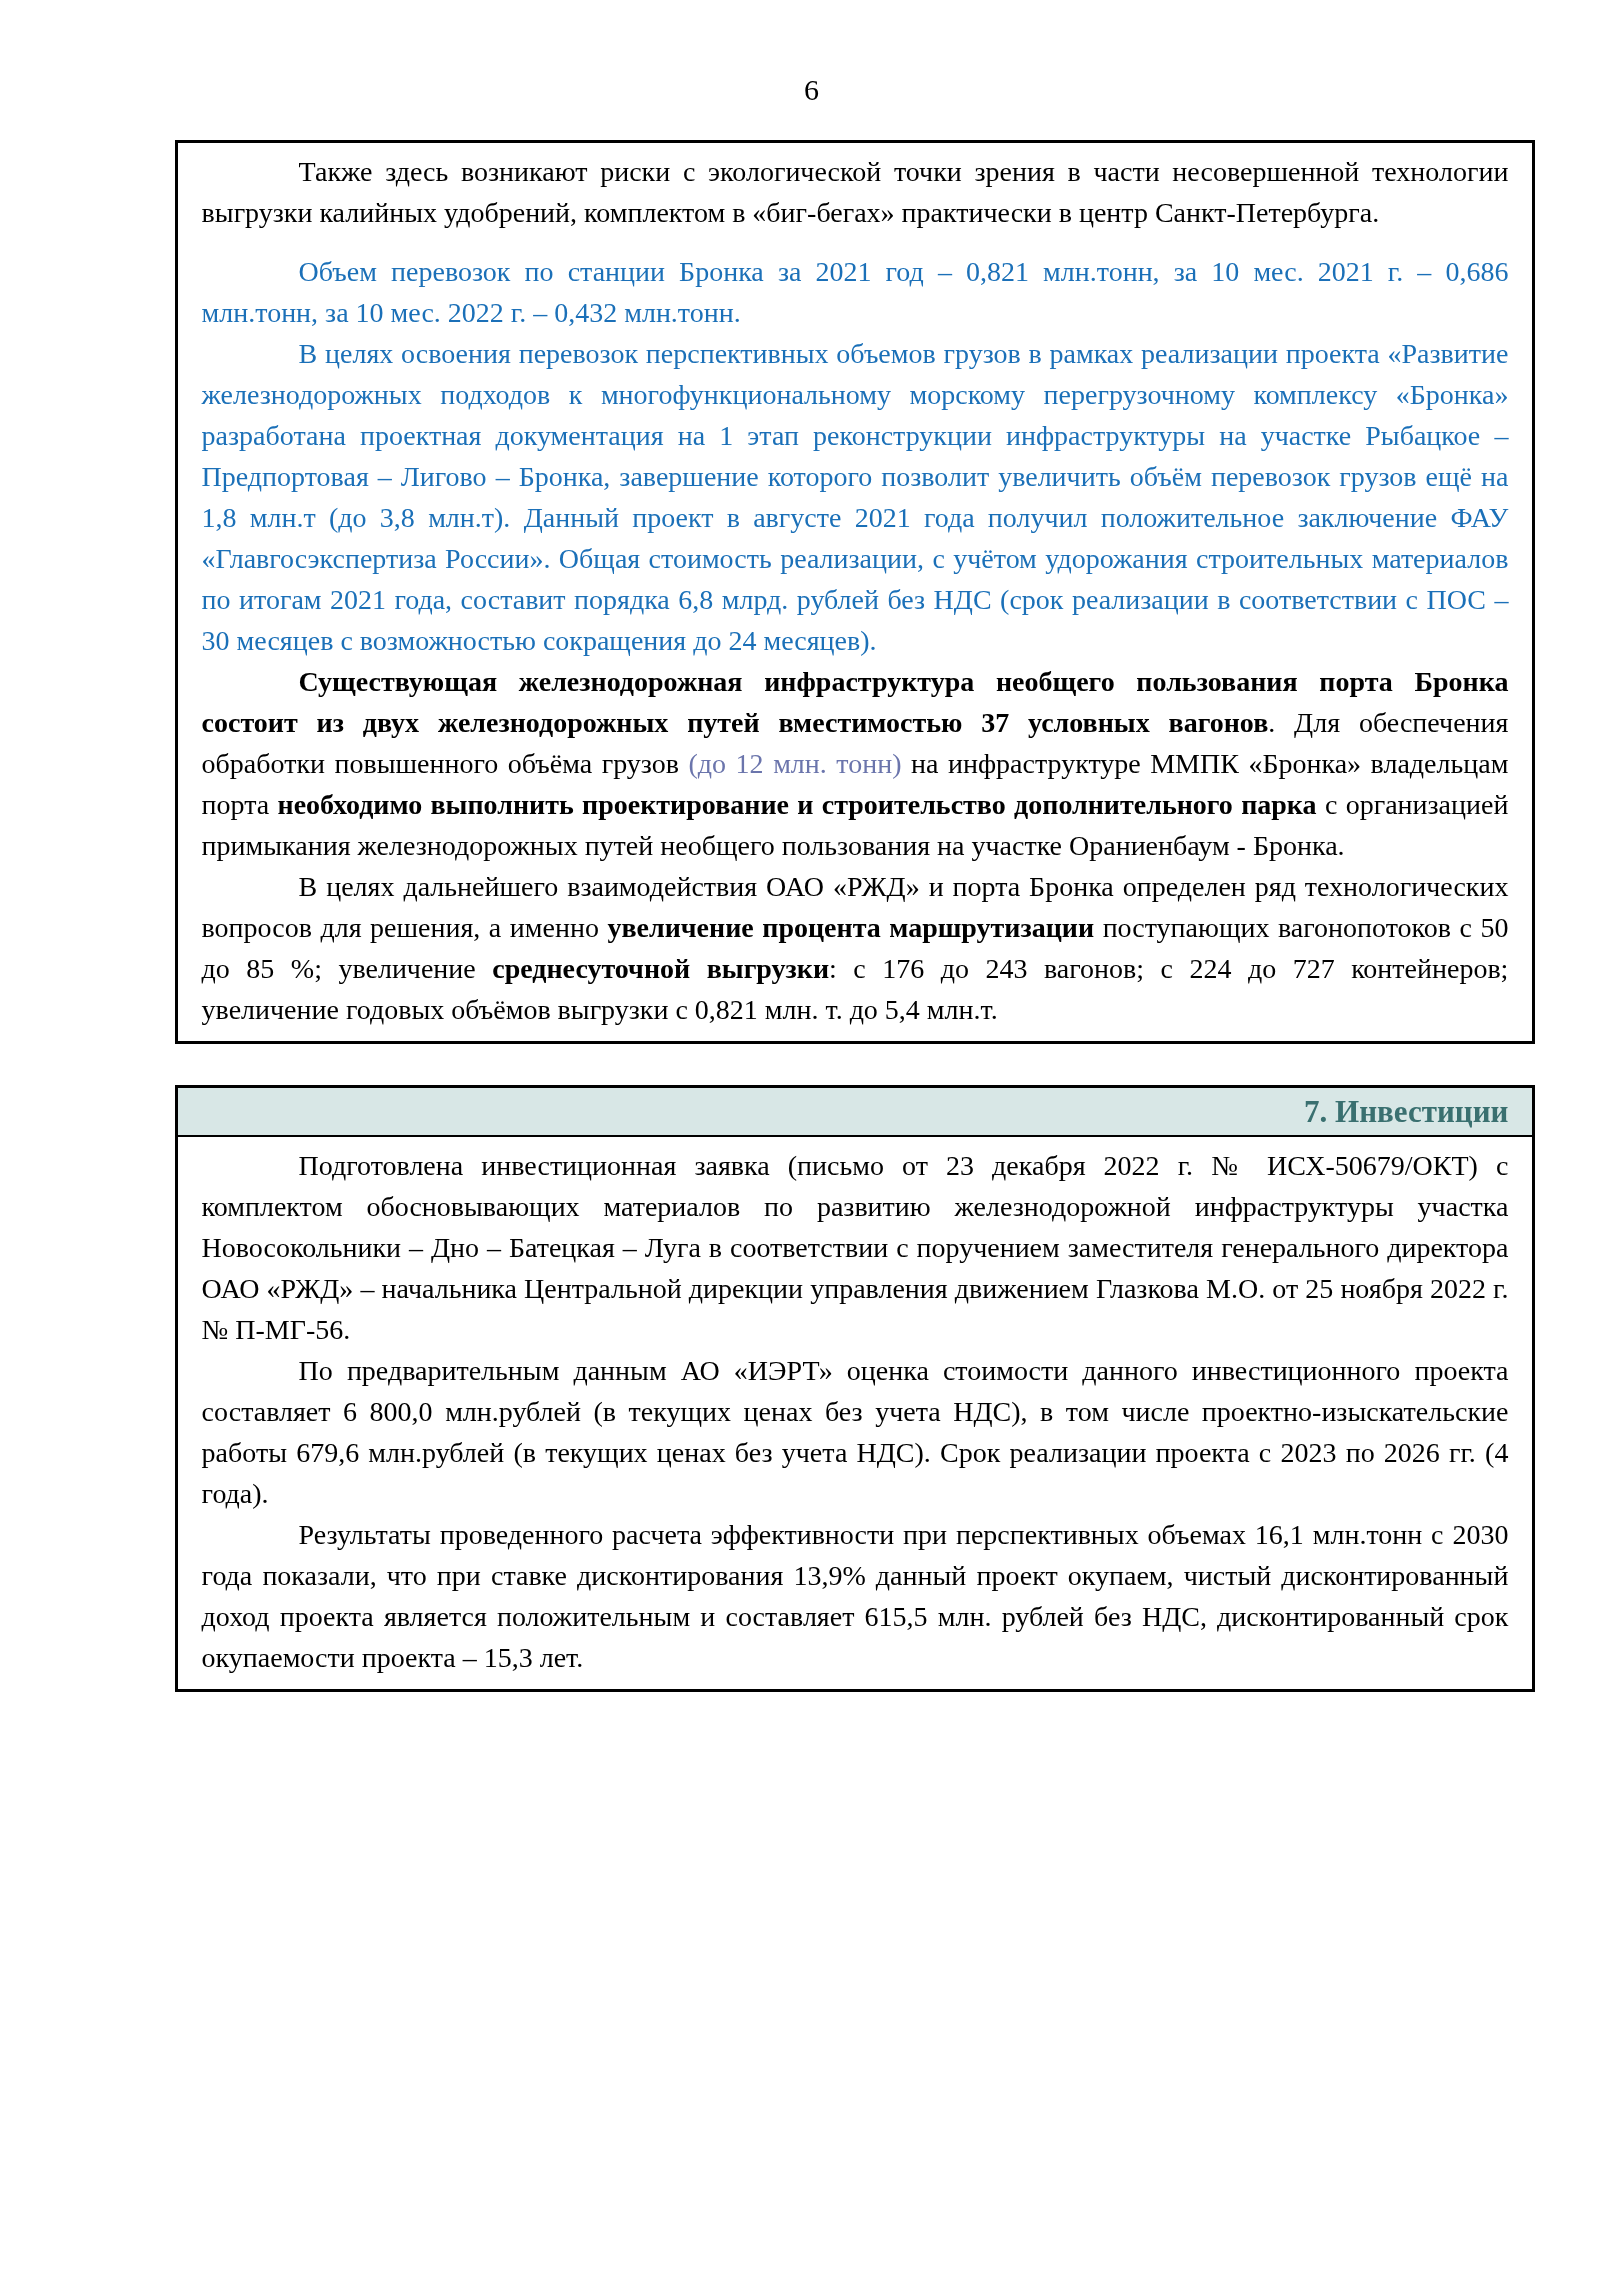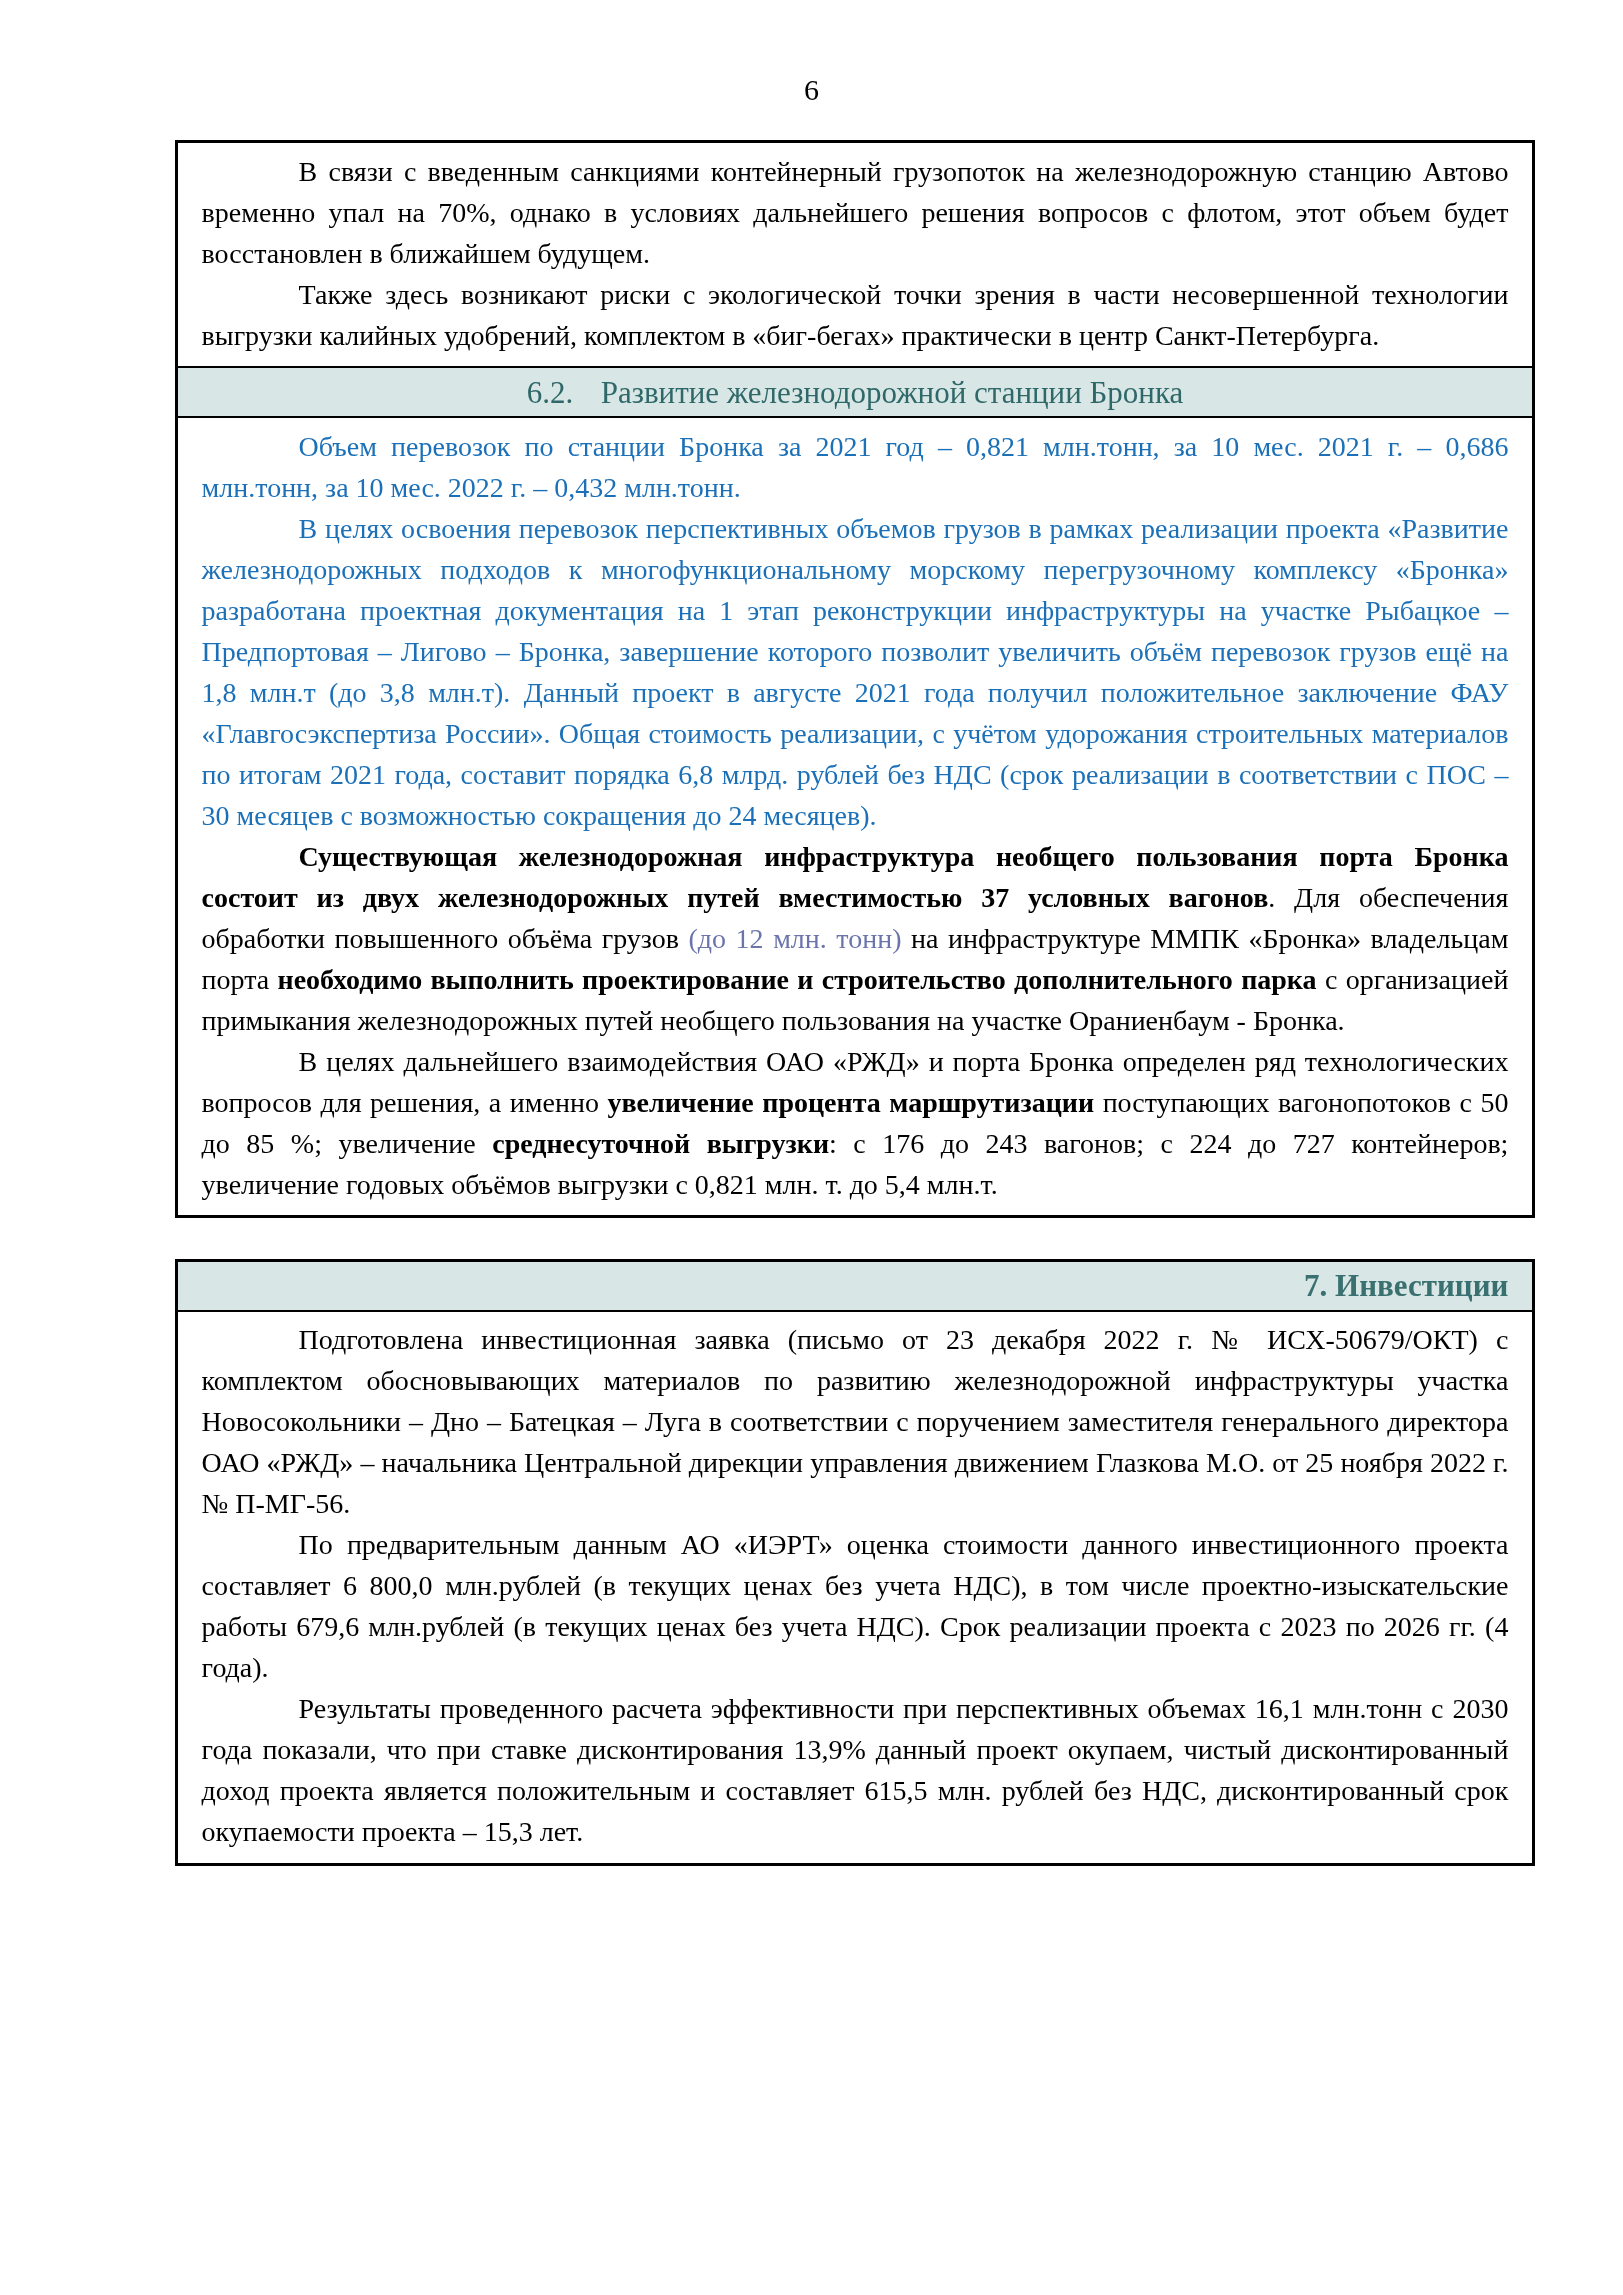--- a/index.html
+++ b/index.html
@@ -63,27 +63,23 @@
 </style>
 </head>
 <body>
 
 <div class="page">
 
   <div class="page-number">6</div>
 
   <section class="box box1">
     <div class="pad">
-      <p class="para">В связи с введенным санкциями контейнерный грузопоток на железнодорожную станцию Автово временно упал на 70%, однако в условиях дальнейшего решения вопросов с флотом, этот объем будет восстановлен в ближайшем будущем.</p>
       <p class="para">Также здесь возникают риски с экологической точки зрения в части несовершенной технологии выгрузки калийных удобрений, комплектом в «биг-бегах» практически в центр Санкт-Петербурга.</p>
     </div>
 
-    <div class="band band-center">
-      <span class="h-num">6.2.</span><span>Развитие железнодорожной станции Бронка</span>
-    </div>
 
     <div class="pad">
       <p class="para blue-italic">Объем перевозок по станции Бронка за 2021 год – 0,821 млн.тонн, за 10 мес. 2021 г. – 0,686 млн.тонн, за 10 мес. 2022 г. – 0,432 млн.тонн.</p>
       <p class="para blue-italic">В целях освоения перевозок перспективных объемов грузов в рамках реализации проекта «Развитие железнодорожных подходов к многофункциональному морскому перегрузочному комплексу «Бронка» разработана проектная документация на 1 этап реконструкции инфраструктуры на участке Рыбацкое – Предпортовая – Лигово – Бронка, завершение которого позволит увеличить объём перевозок грузов ещё на 1,8 млн.т (до 3,8 млн.т). Данный проект в августе 2021 года получил положительное заключение ФАУ «Главгосэкспертиза России». Общая стоимость реализации, с учётом удорожания строительных материалов по итогам 2021 года, составит порядка 6,8 млрд. рублей без НДС (срок реализации в соответствии с ПОС – 30 месяцев с возможностью сокращения до 24 месяцев).</p>
       <p class="para"><span class="bold">Существующая железнодорожная инфраструктура необщего пользования порта Бронка состоит из двух железнодорожных путей вместимостью 37 условных вагонов</span><span>. Для обеспечения обработки повышенного объёма грузов </span><span class="slate-italic">(до 12 млн. тонн)</span><span> на инфраструктуре ММПК «Бронка» владельцам порта </span><span class="bold">необходимо выполнить проектирование и строительство дополнительного парка</span><span> с организацией примыкания железнодорожных путей необщего пользования на участке Ораниенбаум - Бронка.</span></p>
       <p class="para"><span>В целях дальнейшего взаимодействия ОАО «РЖД» и порта Бронка определен ряд технологических вопросов для решения, а именно </span><span class="bold">увеличение процента маршрутизации</span><span> поступающих вагонопотоков с 50 до 85 %; увеличение </span><span class="bold">среднесуточной выгрузки</span><span>: с 176 до 243 вагонов; с 224 до 727 контейнеров; увеличение годовых объёмов выгрузки с 0,821 млн. т. до 5,4 млн.т.</span></p>
     </div>
   </section>
 
   <section class="box box2">

